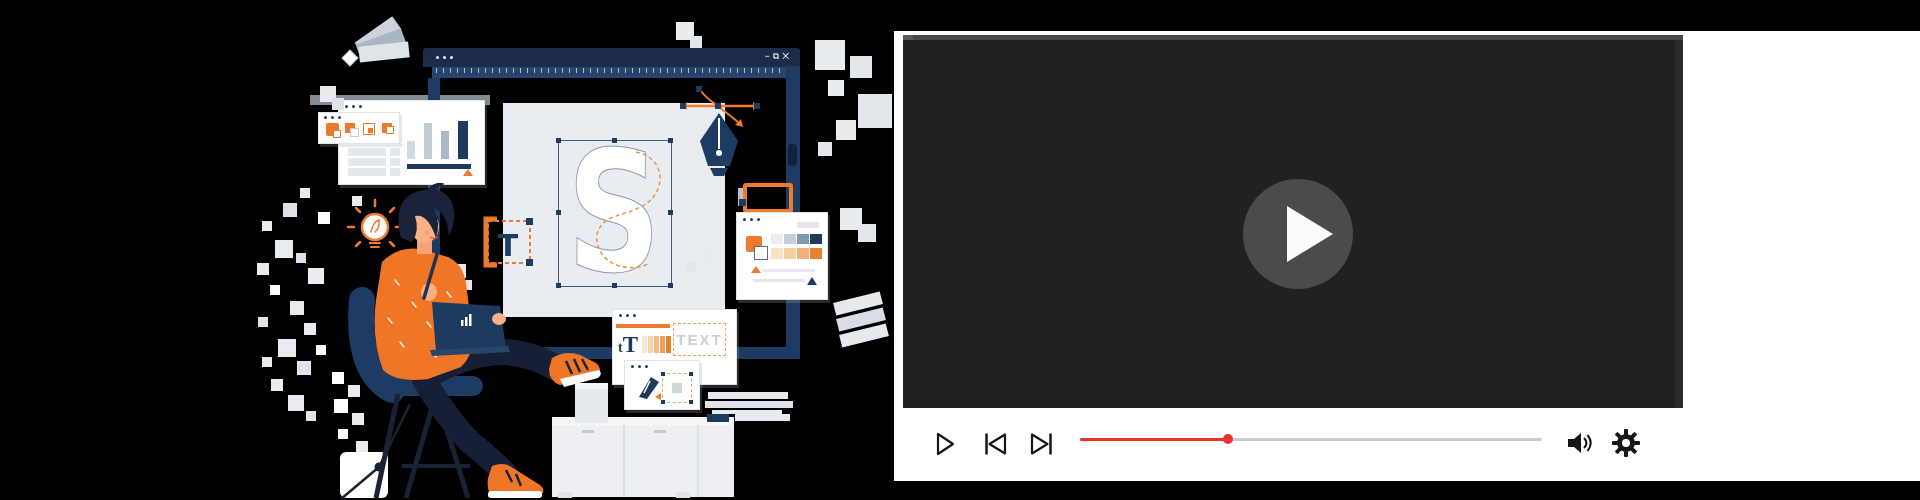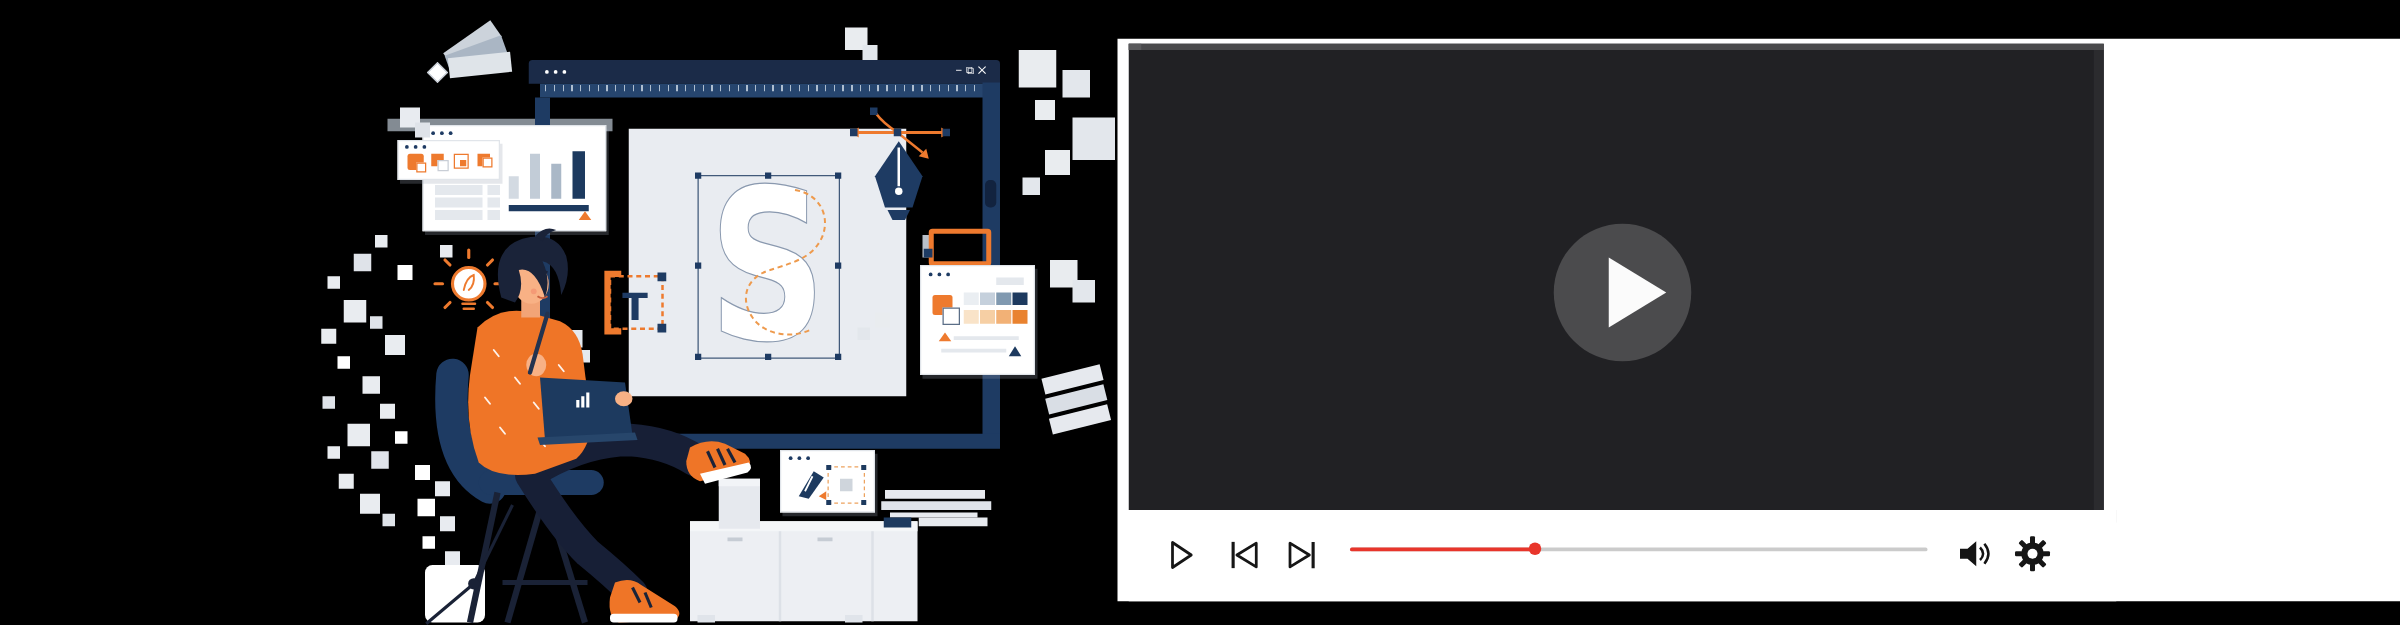--- a/index.html
+++ b/index.html
@@ -158,20 +158,39 @@
           <i style="display: block; width: 12px; height: 11px; background: rgb(246, 207, 164);"></i>
           <i style="display: block; width: 12px; height: 11px; background: rgb(242, 177, 118);"></i>
           <i style="display: block; width: 12px; height: 11px; background: rgb(233, 130, 47);"></i>
         </div>
       <div class="abs" style="left:14px;top:53px;width:0;height:0;border-left:5px solid transparent;border-right:5px solid transparent;border-bottom:7px solid #ee7a2e;"></div>
       <div class="gline" style="left:26px;top:56px;width:52px;height:3px;"></div>
       <div class="gline" style="left:16px;top:66px;width:52px;height:3px;"></div>
       <div class="abs" style="left:70px;top:64px;width:0;height:0;border-left:5px solid transparent;border-right:5px solid transparent;border-bottom:8px solid #1d3a5f;"></div>
     </div>
 
+    <div class="win" style="left:612px;top:309px;width:123px;height:74px;">
+      <div class="dots" style="left:6px;top:4px;">
+          <i></i>
+          <i></i>
+          <i></i>
+        </div>
+      <div class="abs" style="left:3px;top:14px;width:54px;height:4px;background:#ee7a2e;"></div>
+      <div class="abs" style="left:5px;top:22px;font-family:'Liberation Serif',serif;font-weight:700;color:#1d3a5f;"><span style="font-size:14px;">t</span><span style="font-size:23px;">T</span></div>
+      <div id="gradBars" class="abs" style="left:29px;top:26px;display:flex;gap:1px;align-items:flex-end;">
+          <i style="display: block; width: 5px; height: 17px; background: rgb(248, 231, 210);"></i>
+          <i style="display: block; width: 5px; height: 17px; background: rgb(246, 211, 173);"></i>
+          <i style="display: block; width: 5px; height: 17px; background: rgb(243, 186, 130);"></i>
+          <i style="display: block; width: 5px; height: 17px; background: rgb(238, 160, 90);"></i>
+          <i style="display: block; width: 5px; height: 17px; background: rgb(232, 129, 45);"></i>
+        </div>
+      <div class="abs" style="left:60px;top:13px;width:51px;height:31px;border:1.5px dashed #eda25e;display:flex;align-items:center;justify-content:center;">
+        <span class="text-ghost">TEXT</span>
+      </div>
+    </div>
 
     <div class="win" style="left:624px;top:360px;width:74px;height:48px;">
       <div class="dots" style="left:6px;top:4px;">
           <i></i>
           <i></i>
           <i></i>
         </div>
       <svg width="30" height="32" style="position:absolute;left:8px;top:12px;">
         <path d="M6 24 L18 4 L26 9 L14 26 Z" fill="#1d3a5f"></path>
         <line x1="17" y1="8" x2="11" y2="20" stroke="#fff" stroke-width="1.5"></line>

